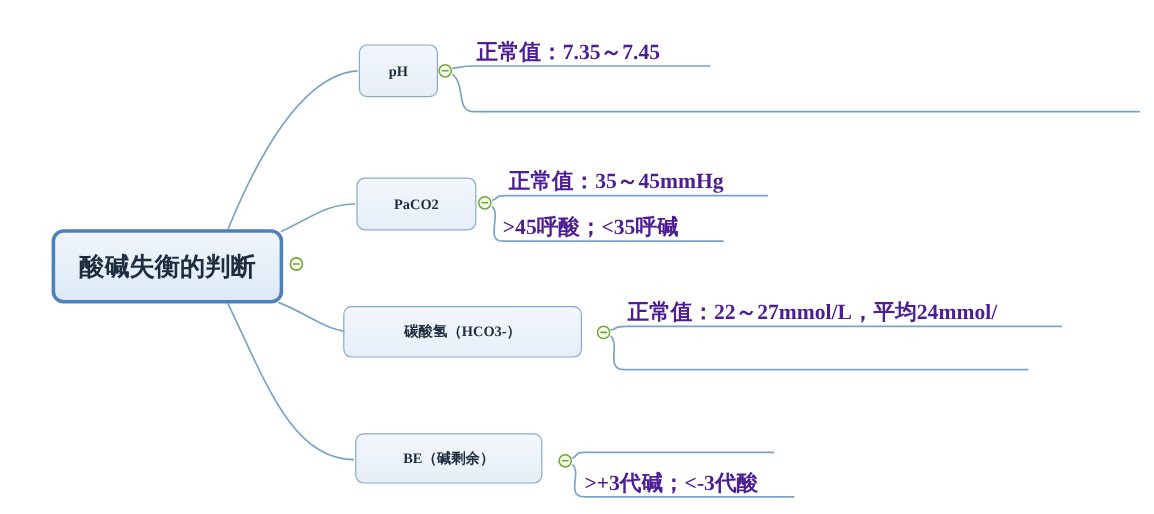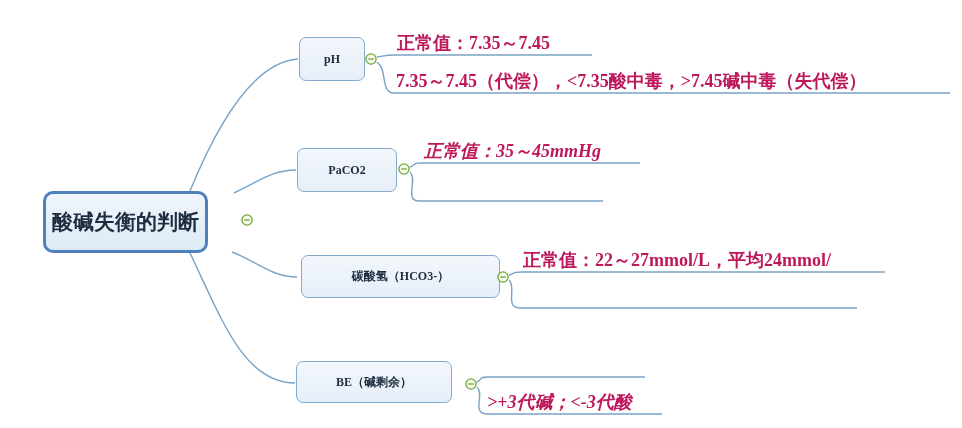--- a/index.html
+++ b/index.html
@@ -27,53 +27,53 @@
     box-sizing: border-box;
     display: flex;
     align-items: center;
     justify-content: center;
     white-space: nowrap;
     color: #1e2d3e;
     font-weight: bold;
     cursor: default;
   }
   .node.central {
-    left: 43px; top: 191px; width: 165px; height: 62px;
+    left: 43px; top: 191px; width: 193px; height: 62px;
     border: 3px solid #4e80bb;
     border-radius: 10px;
     background: linear-gradient(#f0f5fb, #ddeaf6);
     font-size: 21px;
   }
   .node.branch {
     border: 1.5px solid #84aacc;
     border-radius: 7px;
     background: linear-gradient(#f3f7fc, #e6eef8);
     font-size: 12px;
   }
   .node.branch.ph    { left: 299px; top: 37px;  width: 66px;  height: 44px; }
   .node.branch.paco2 { left: 297px; top: 148px; width: 100px; height: 44px; text-align: center; }
-  .node.branch.hco3  { left: 301px; top: 255px; width: 199px; height: 43px; }
+  .node.branch.hco3  { left: 286px; top: 255px; width: 199px; height: 43px; }
   .node.branch.be    { left: 296px; top: 361px; width: 156px; height: 42px; }
   .leaf {
     position: absolute;
     white-space: nowrap;
-    color: #be185d;
+    color: #4c1d95;
     font-size: 18px;
     line-height: 22px;
     font-weight: bold;
     cursor: default;
   }
   .leaf.ph-1    { left: 397px; top: 32px;  }
   .leaf.ph-2    { left: 396px; top: 70px;  }
-  .leaf.paco2-1 { left: 424px; top: 140px; font-style: italic; }
+  .leaf.paco2-1 { left: 424px; top: 140px; }
   .leaf.paco2-2 { left: 419px; top: 178px; }
   .leaf.hco3-1  { left: 523px; top: 249px; text-align: center; }
   .leaf.hco3-2  { left: 522px; top: 285px; }
   .leaf.be-1    { left: 489px; top: 354px; }
-  .leaf.be-2    { left: 487px; top: 391px; font-style: italic; }
+  .leaf.be-2    { left: 487px; top: 391px; }
   .collapse {
     position: absolute;
     width: 12px; height: 12px;
     cursor: pointer;
   }
   .collapse svg { display: block; }
   .collapse.c-root  { left: 241px; top: 214px; }
   .collapse.c-ph    { left: 365px; top: 53px;  }
   .collapse.c-paco2 { left: 398px; top: 163px; }
   .collapse.c-hco3  { left: 497px; top: 271px; }
@@ -112,22 +112,22 @@
     <span>PaCO2</span>
   </div>
   <div class="node branch hco3">
     <span>碳酸氢（HCO3-）</span>
   </div>
   <div class="node branch be">
     <span>BE（碱剩余）</span>
   </div>
 
   <div class="leaf ph-1">正常值：7.35～7.45</div>
-  <div class="leaf ph-2">7.35～7.45（代偿），&lt;7.35酸中毒，&gt;7.45碱中毒（失代偿）</div>
   <div class="leaf paco2-1">正常值：35～45mmHg</div>
+  <div class="leaf paco2-2">&gt;45呼酸；&lt;35呼碱</div>
   <div class="leaf hco3-1">正常值：22～27mmol/L，平均24mmol/</div>
   <div class="leaf be-2">&gt;+3代碱；&lt;-3代酸</div>
 
   <div class="collapse c-root">
     <svg width="12" height="12" viewBox="0 0 12 12">
       <circle cx="6" cy="6" r="5.1" fill="#f4fbec" stroke="#73a637" stroke-width="1.3"></circle>
       <line x1="3.2" y1="6" x2="8.8" y2="6" stroke="#73a637" stroke-width="1.3"></line>
     </svg>
   </div>
   <div class="collapse c-ph">

